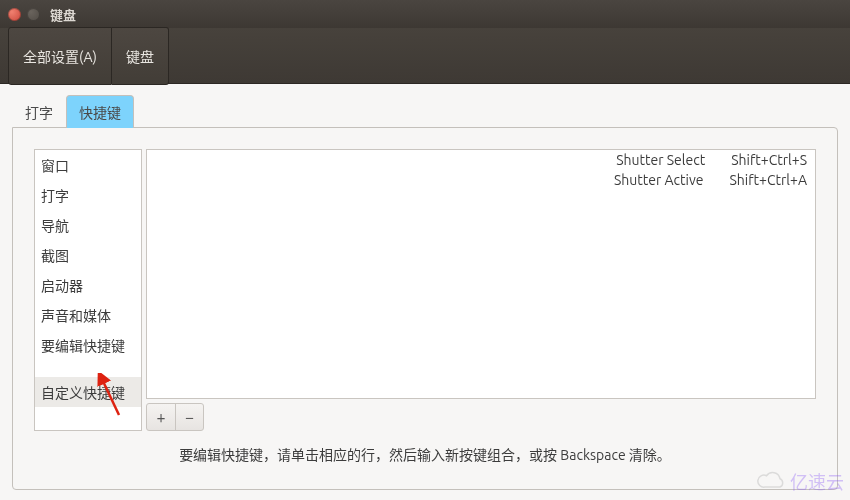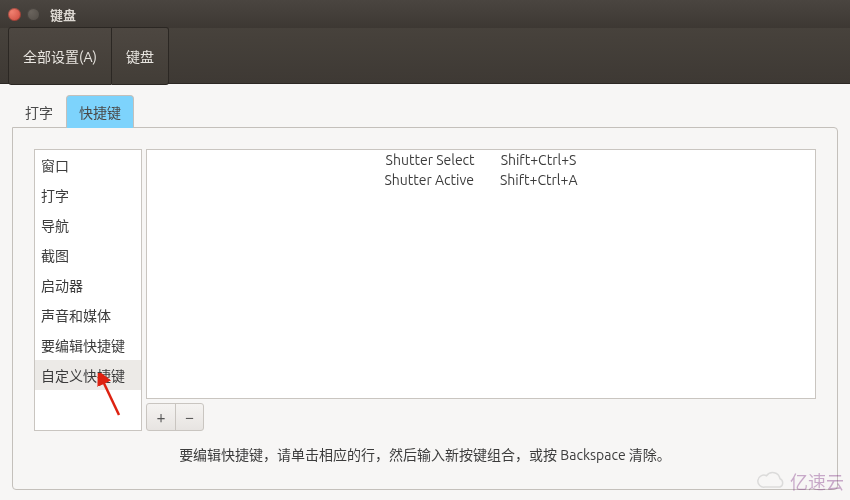--- a/index.html
+++ b/index.html
@@ -74,43 +74,43 @@
   .sidebar {
     width: 108px;
     background: #fff;
     border: 1px solid #c9c5c0;
     display: flex;
     flex-direction: column;
     overflow: hidden;
     position: relative;
   }
   .side-item { padding: 5px 6px; font-size: 14px; color: #3c3c3c; cursor: pointer; }
-  .side-item.selected { background: #eceae7; }
+  .side-item.selected { background: #eceae7; margin-top: 17px; }
   .arrow-cursor {
     position: absolute;
     left: 60px; bottom: 12px;
     width: 30px; height: 45px;
     pointer-events: none;
   }
   .right-pane { flex: 1; display: flex; flex-direction: column; gap: 4px; min-width: 0; }
   .shortcut-list { flex: 1; background: #fff; border: 1px solid #c9c5c0; overflow: auto; }
-  .row { display:flex; justify-content: center; padding: 2px 8px; font-size: 14px; gap: 26px; }
+  .row { display:flex; justify-content: flex-end; padding: 2px 8px; font-size: 14px; gap: 26px; }
   .row span:last-child { color: #3c3c3c; }
   .addremove {
     height: 28px;
     background: linear-gradient(to bottom,#f5f3f1,#e7e4e1);
     border:1px solid #c9c5c0;
     border-radius: 3px;
     display:flex; align-items:center;
     width: fit-content;
   }
   .ar-btn { width: 28px; height: 100%; display:flex; align-items:center; justify-content:center; font-size:16px; cursor:pointer; color:#555; }
   .ar-btn + .ar-btn { border-left: 1px solid #c9c5c0; }
   .hint { padding: 12px 6px 4px 6px; font-size: 14px; color: #3c3c3c; border-top: 1px solid transparent; text-align: center; }
-  .watermark { position: absolute; right: 6px; bottom: 6px; opacity: .35; font-size: 18px; color:#701a75; display:flex; align-items:center; gap:4px; }
+  .watermark { position: absolute; right: 6px; bottom: 6px; opacity: .35; font-size: 18px; color:#8b5cf6; display:flex; align-items:center; gap:4px; }
   .watermark svg { width: 30px; height: 20px; }
 </style>
 </head>
 <body>
 
 <div class="titlebar">
   <span class="tb-btn tb-close"></span>
   <span class="tb-btn tb-other"></span>
   <span class="tb-title">键盘</span>
 </div>

